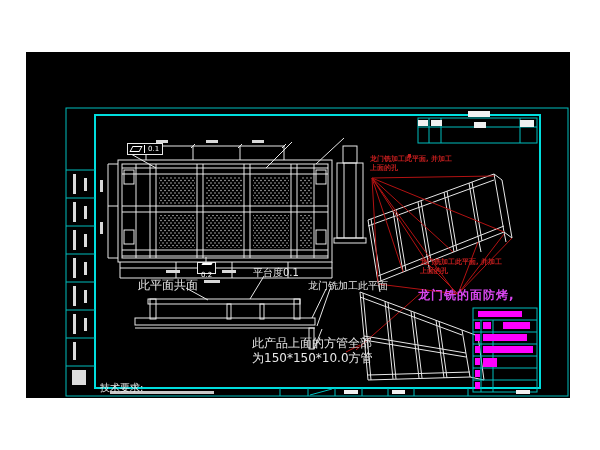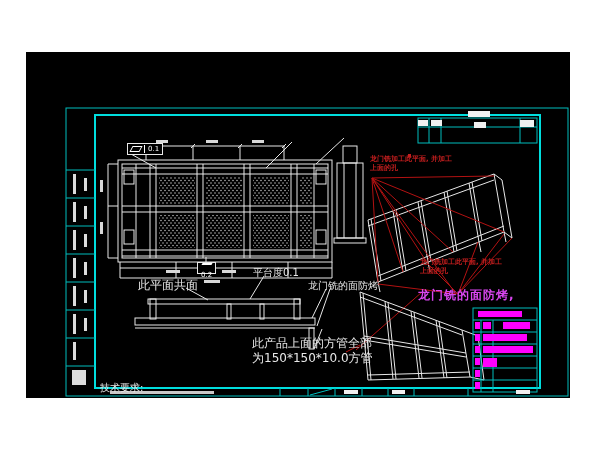--- a/index.html
+++ b/index.html
@@ -329,21 +329,21 @@
     <div class="gdt" style="left:137px;top:210px;flex-direction:column;">
       <span class="sym"></span>
       <span class="sep"></span>
       <span>0.2</span>
     </div>
 
     <div class="txt med" style="left:112px;top:226px;">此平面共面</div>
 
     <div class="txt sm" style="left:227px;top:215px;">平台度0.1</div>
 
-    <div class="txt sm" style="left:282px;top:228px;">龙门铣的面防烤</div>
+    <div class="txt sm" style="left:282px;top:228px;">龙门铣加工此平面</div>
 
     <div class="txt red" style="left:344px;top:103px;font-size:7px;">
       <div>龙门铣加工此平面, 并加工</div>
       <div>上面的孔</div>
     </div>
 
     <div class="txt red" style="left:394px;top:206px;font-size:7px;">
       <div>龙门铣加工此平面, 并加工</div>
       <div>上面的孔</div>
     </div>

